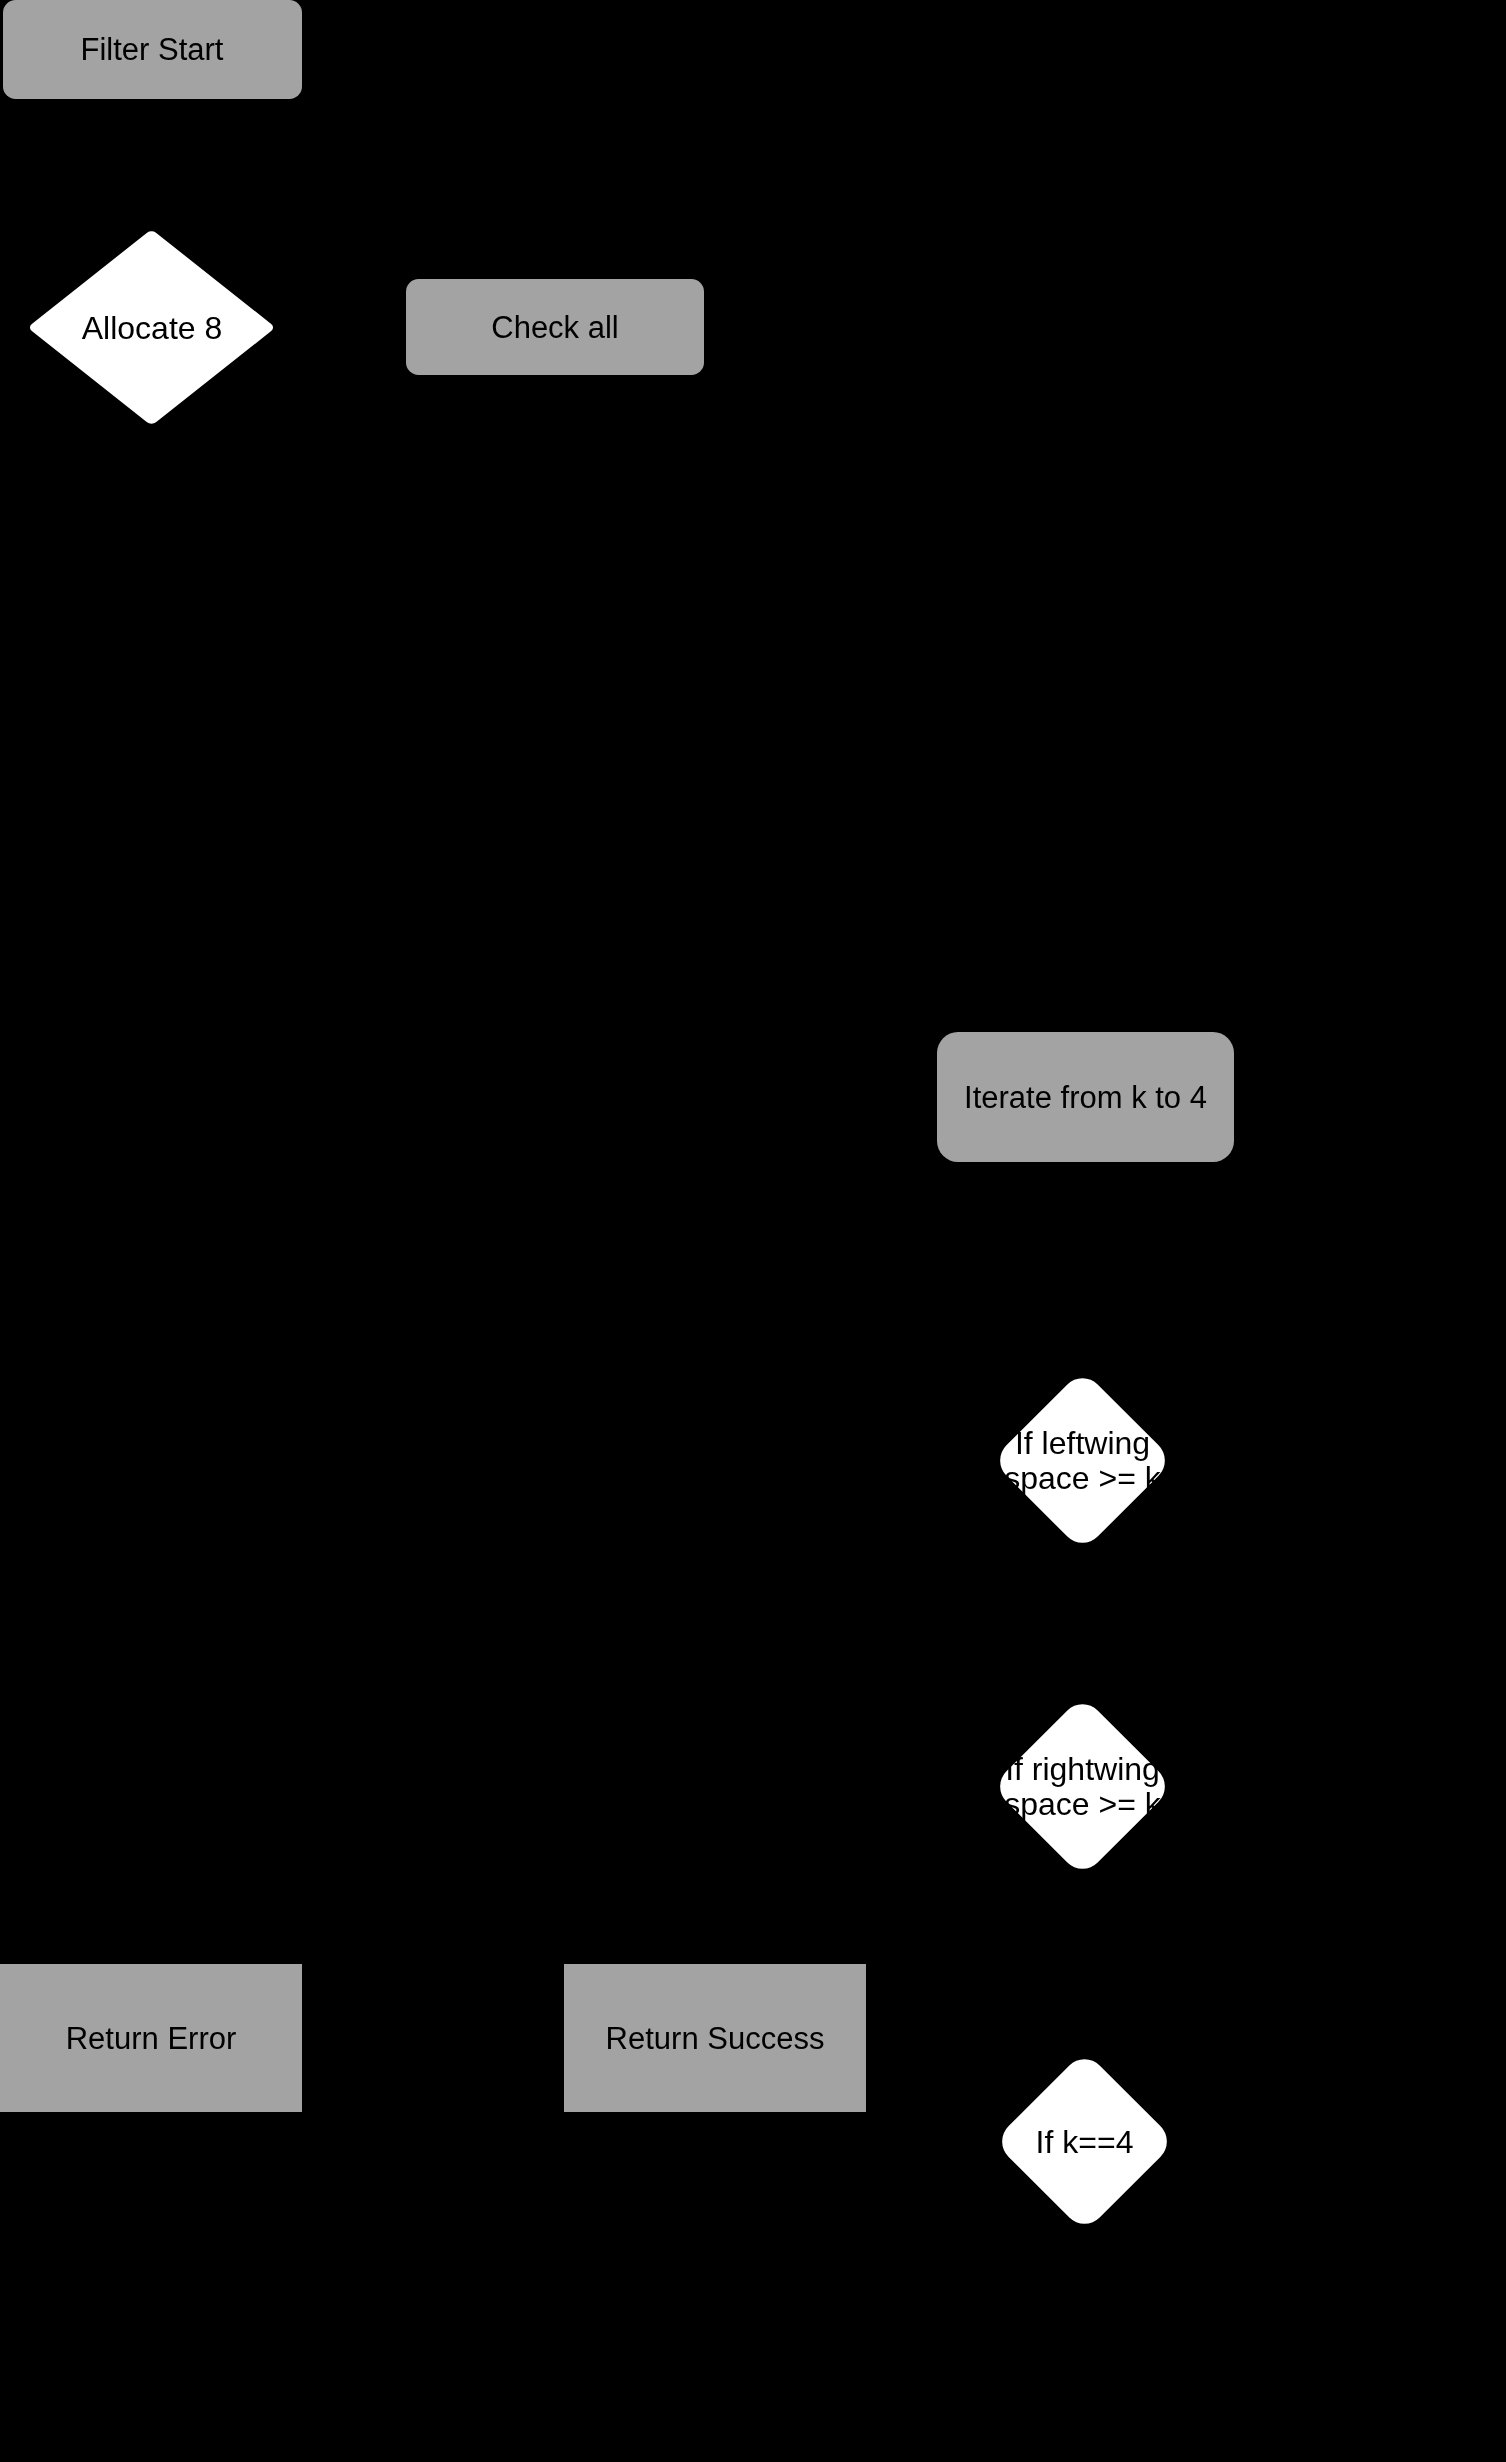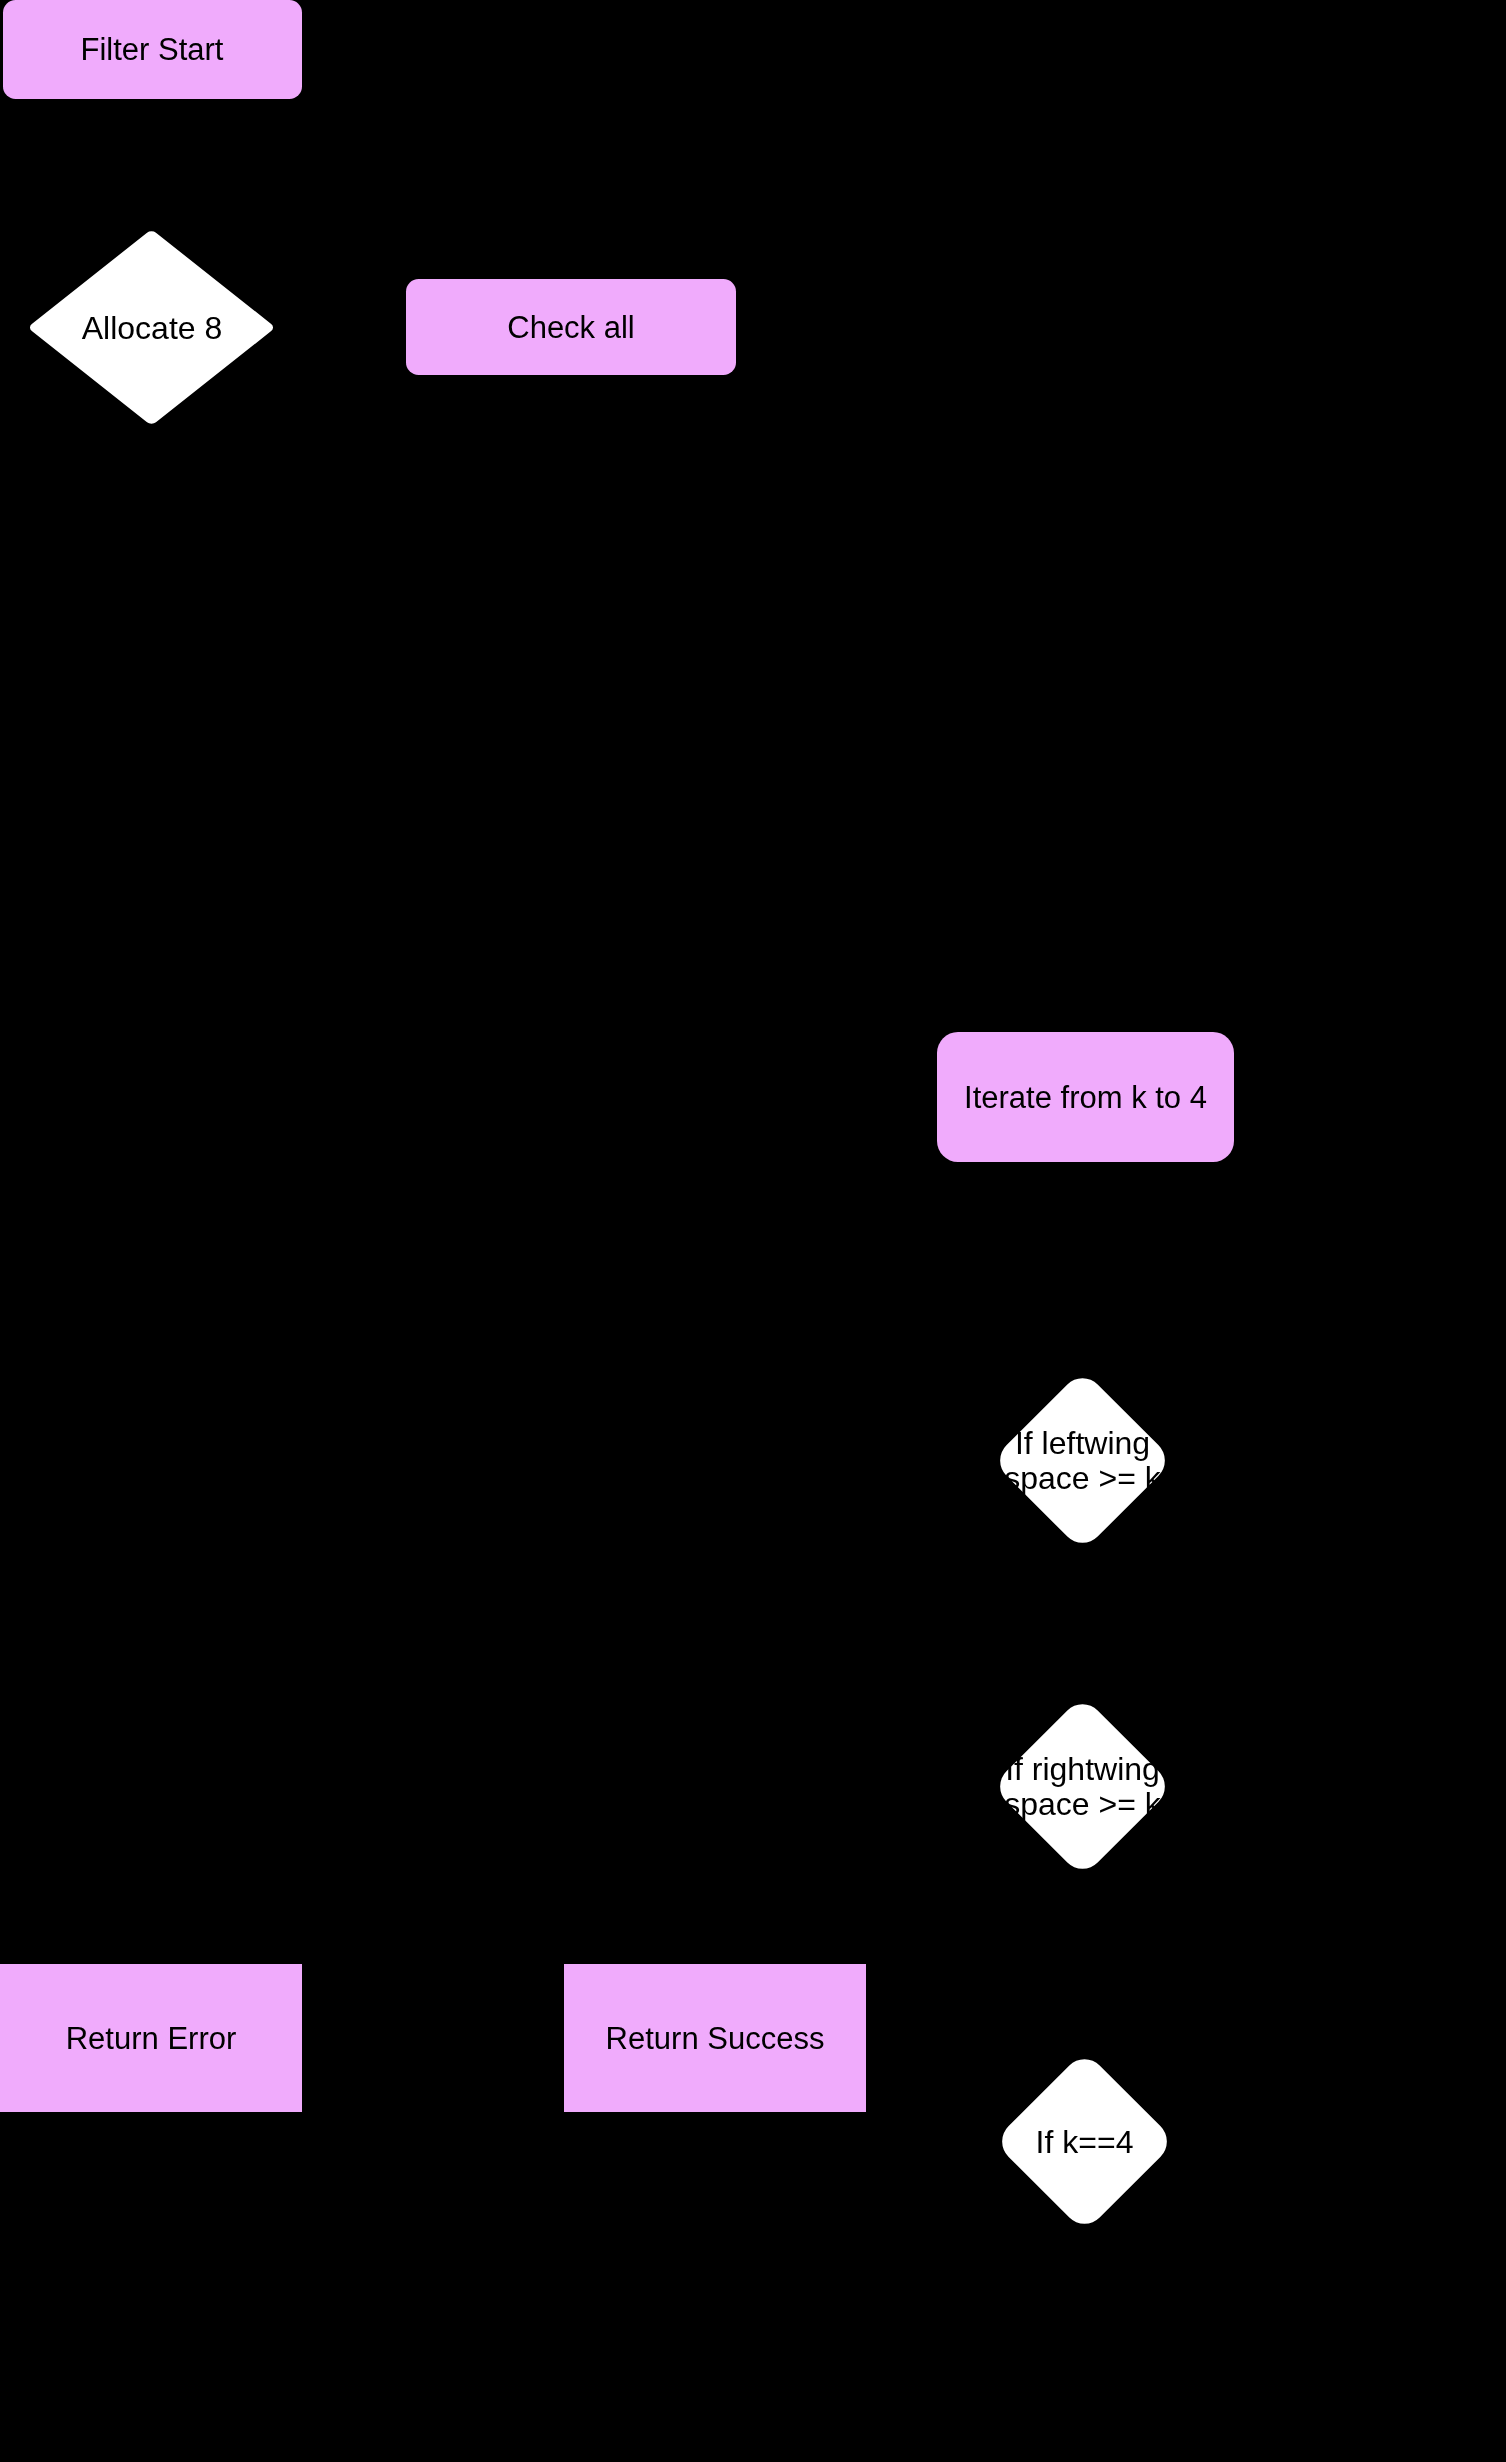--- a/index.html
+++ b/index.html
@@ -11,21 +11,21 @@
     position: relative;
     width: 1507px;
     height: 2462px;
     background: #000000;
     overflow: hidden;
     font-family: "Liberation Sans", sans-serif;
     color: #000000;
   }
   .node { position: absolute; }
   .rectnode {
-    background: #f0abfc;
+    background: #a3a3a3;
     display: flex;
     align-items: center;
     justify-content: center;
   }
   .nodelabel {
     font-size: 31px;
     color: #000000;
     white-space: nowrap;
     text-align: center;
     line-height: 35px;
@@ -55,21 +55,21 @@
   <div class="node rectnode" style="left:2.5px; top:0px; width:299px; height:99px; border-radius:12.6px;">
     <div class="nodelabel">Filter Start</div>
   </div>
 
   <div class="node diamond-wrap" style="left:28px; top:230px; width:248px; height:196px;">
     <div class="diamond-shape" style="left:54px; top:28px; width:139px; height:139px; border-radius:5px;
                 transform:scale(1.263,1) rotate(45deg);"></div>
     <div class="diamond-label">Allocate 8</div>
   </div>
 
-  <div class="node rectnode" style="left:406px; top:279px; width:330px; height:96px; border-radius:12.6px;">
+  <div class="node rectnode" style="left:406px; top:279px; width:298px; height:96px; border-radius:12.6px;">
     <div class="nodelabel">Check all</div>
   </div>
 
 
 
   <div class="node rectnode" style="left:937px; top:1032px; width:297px; height:130px; border-radius:21px;">
     <div class="nodelabel">Iterate from k to 4</div>
   </div>
 
   <div class="node diamond-wrap" style="left:992px; top:1370px; width:181px; height:182px;">

